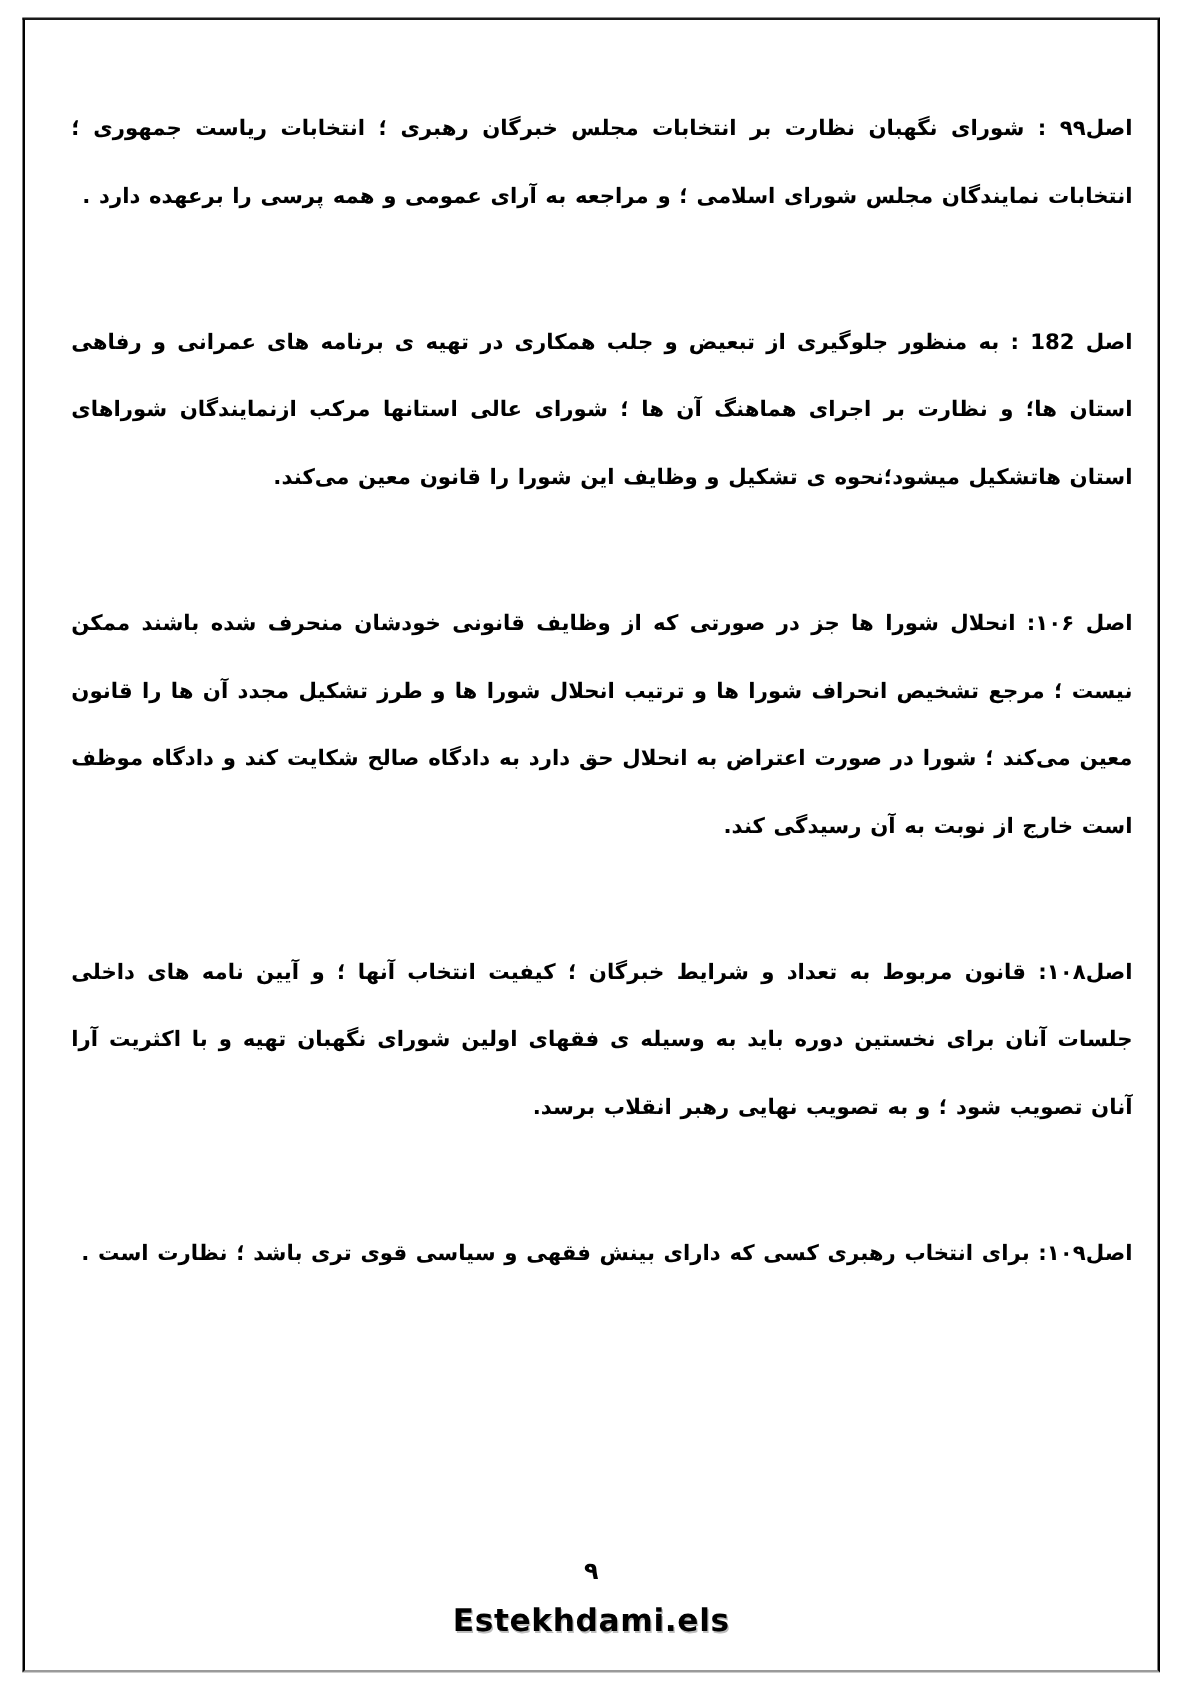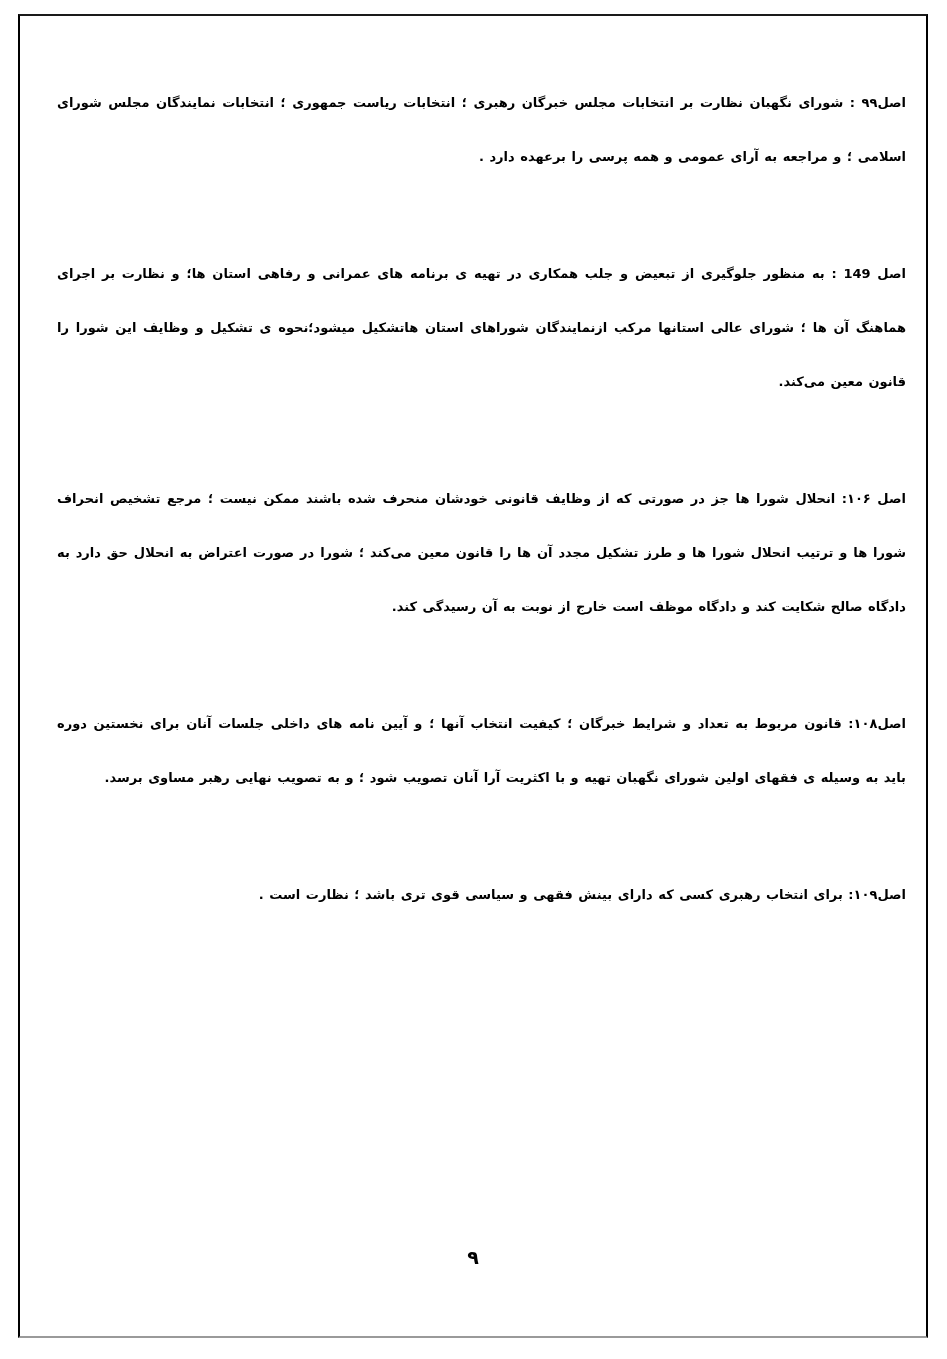--- a/index.html
+++ b/index.html
@@ -31,21 +31,21 @@
     direction: rtl;
     padding: 60px 20px 0 37px;
   }
 
   p.article {
     direction: rtl;
     unicode-bidi: embed;
     text-align: justify;
     text-justify: inter-word;
     font-weight: bold;
-    font-size: 13px;
+    font-size: 17px;
     line-height: 54px;
     color: #000000;
     margin: 0 0 63px 0;
     word-spacing: 1px;
   }
 
   .footer-pagenum {
     position: absolute;
     left: 0;
     right: 0;
@@ -71,26 +71,27 @@
   }
 </style>
 </head>
 <body>
 
 <div class="page">
 
   <div class="content">
     <p class="article">اصل۹۹ : شورای نگهبان نظارت بر انتخابات مجلس خبرگان رهبری ؛ انتخابات ریاست جمهوری ؛ انتخابات نمایندگان مجلس شورای اسلامی ؛ و مراجعه به آرای عمومی و همه پرسی را برعهده دارد .</p>
 
-    <p class="article">اصل 149 : به منظور جلوگیری از تبعیض و جلب همکاری در تهیه ی برنامه های عمرانی و رفاهی استان ها؛ و نظارت بر اجرای هماهنگ آن ها ؛ شورای عالی استانها مرکب ازنمایندگان شوراهای استان هاتشکیل میشود؛نحوه ی تشکیل و وظایف این شورا را قانون معین می‌کند.</p>
+    <p class="article">اصل 182 : به منظور جلوگیری از تبعیض و جلب همکاری در تهیه ی برنامه های عمرانی و رفاهی استان ها؛ و نظارت بر اجرای هماهنگ آن ها ؛ شورای عالی استانها مرکب ازنمایندگان شوراهای استان هاتشکیل میشود؛نحوه ی تشکیل و وظایف این شورا را قانون معین می‌کند.</p>
 
     <p class="article">اصل ۱۰۶: انحلال شورا ها جز در صورتی که از وظایف قانونی خودشان منحرف شده باشند ممکن نیست ؛ مرجع تشخیص انحراف شورا ها و ترتیب انحلال شورا ها و طرز تشکیل مجدد آن ها را قانون معین می‌کند ؛ شورا در صورت اعتراض به انحلال حق دارد به دادگاه صالح شکایت کند و دادگاه موظف است خارج از نوبت به آن رسیدگی کند.</p>
 
 
-    <p class="article">اصل۱۰۸: قانون مربوط به تعداد و شرایط خبرگان ؛ کیفیت انتخاب آنها ؛ و آیین نامه های داخلی جلسات آنان برای نخستین دوره باید به وسیله ی فقهای اولین شورای نگهبان تهیه و با اکثریت آرا آنان تصویب شود ؛ و به تصویب نهایی رهبر مساوی برسد.</p>
+    <p class="article">اصل۱۰۸: قانون مربوط به تعداد و شرایط خبرگان ؛ کیفیت انتخاب آنها ؛ و آیین نامه های داخلی جلسات آنان برای نخستین دوره باید به وسیله ی فقهای اولین شورای نگهبان تهیه و با اکثریت آرا آنان تصویب شود ؛ و به تصویب نهایی رهبر انقلاب برسد.</p>
 
     <p class="article">اصل۱۰۹: برای انتخاب رهبری کسی که دارای بینش فقهی و سیاسی قوی تری باشد ؛ نظارت است .</p>
   </div>
 
   <div class="footer-pagenum">۹</div>
 
+  <div class="footer-brand">Estekhdami.els</div>
 
 </div>
 
 </body></html>

